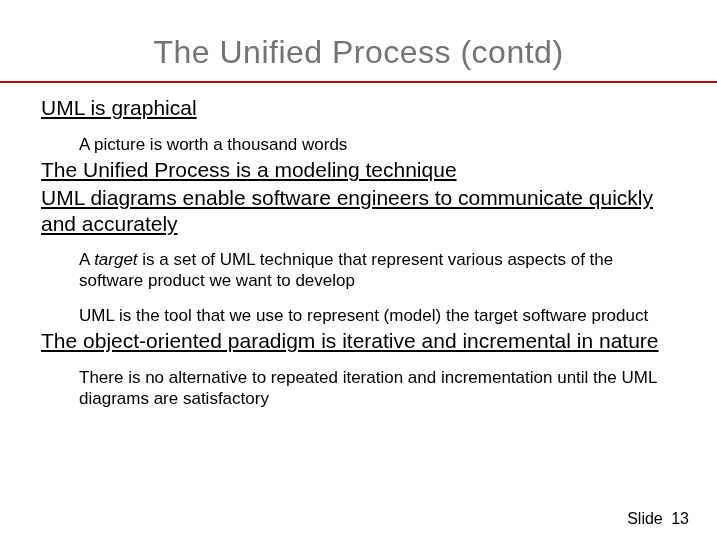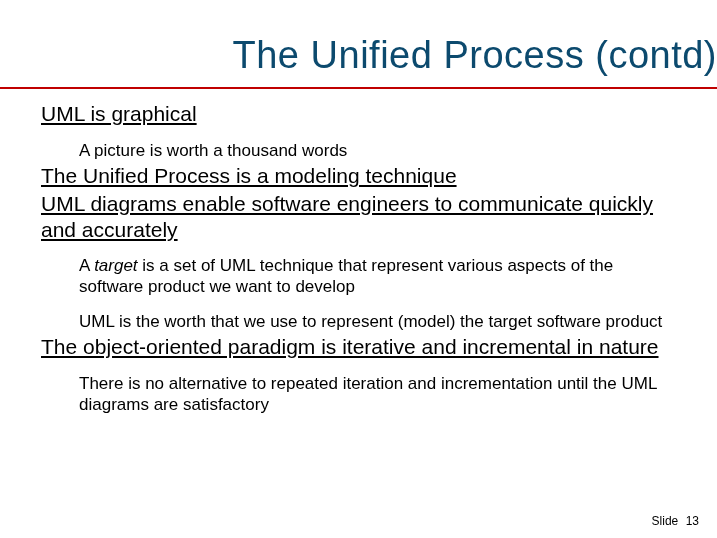--- a/index.html
+++ b/index.html
@@ -14,25 +14,24 @@
   .slide {
     width: 100%;
     height: 100%;
     padding: 0;
   }
   .title-region {
     padding-top: 34px;
     text-align: center;
   }
   .title {
-    color: #0c4a6e;
-    font-size: 38px;
+    color: #737373;
+    font-size: 32px;
     font-weight: 400;
     letter-spacing: 0.5px;
-    text-align: right;
   }
   .hr-red {
     border: none;
     border-top: 2.5px solid #c00000;
     margin-top: 10px;
     width: 100%;
   }
   .content {
     padding: 10px 40px 0 41px;
   }
@@ -46,23 +45,23 @@
   .lvl2 {
     color: #000;
     font-size: 17px;
     line-height: 1.22;
     margin-top: 14px;
     margin-left: 38px;
   }
   .italic { font-style: italic; }
   .footer {
     position: absolute;
-    right: 18px;
+    right: 28px;
     bottom: 10px;
-    font-size: 12px;
+    font-size: 16px;
     color: #000;
   }
   .footer .num { margin-left: 4px; }
 </style>
 </head>
 <body>
 
 <div class="slide">
   <div class="title-region">
     <div class="title">The Unified Process (contd)</div>
@@ -73,21 +72,21 @@
     <div class="lvl1">UML is graphical</div>
     <div class="lvl2">A picture is worth a thousand words</div>
 
     <div class="lvl1">The Unified Process is a modeling technique</div>
 
     <div class="lvl1">UML diagrams enable software engineers to communicate quickly and accurately</div>
     <div class="lvl2">
       <span>A </span><span class="italic">target</span><span> is a set of UML technique that represent various aspects of the software product we want to develop</span>
     </div>
 
-    <div class="lvl2">UML is the worth that we use to represent (model) the target software product</div>
+    <div class="lvl2">UML is the tool that we use to represent (model) the target software product</div>
 
     <div class="lvl1">The object-oriented paradigm is iterative and incremental in nature</div>
     <div class="lvl2">There is no alternative to repeated iteration and incrementation until the UML diagrams are satisfactory</div>
 
   </div>
 
   <div class="footer">
     <span>Slide</span>
     <span class="num">13</span>
   </div>

